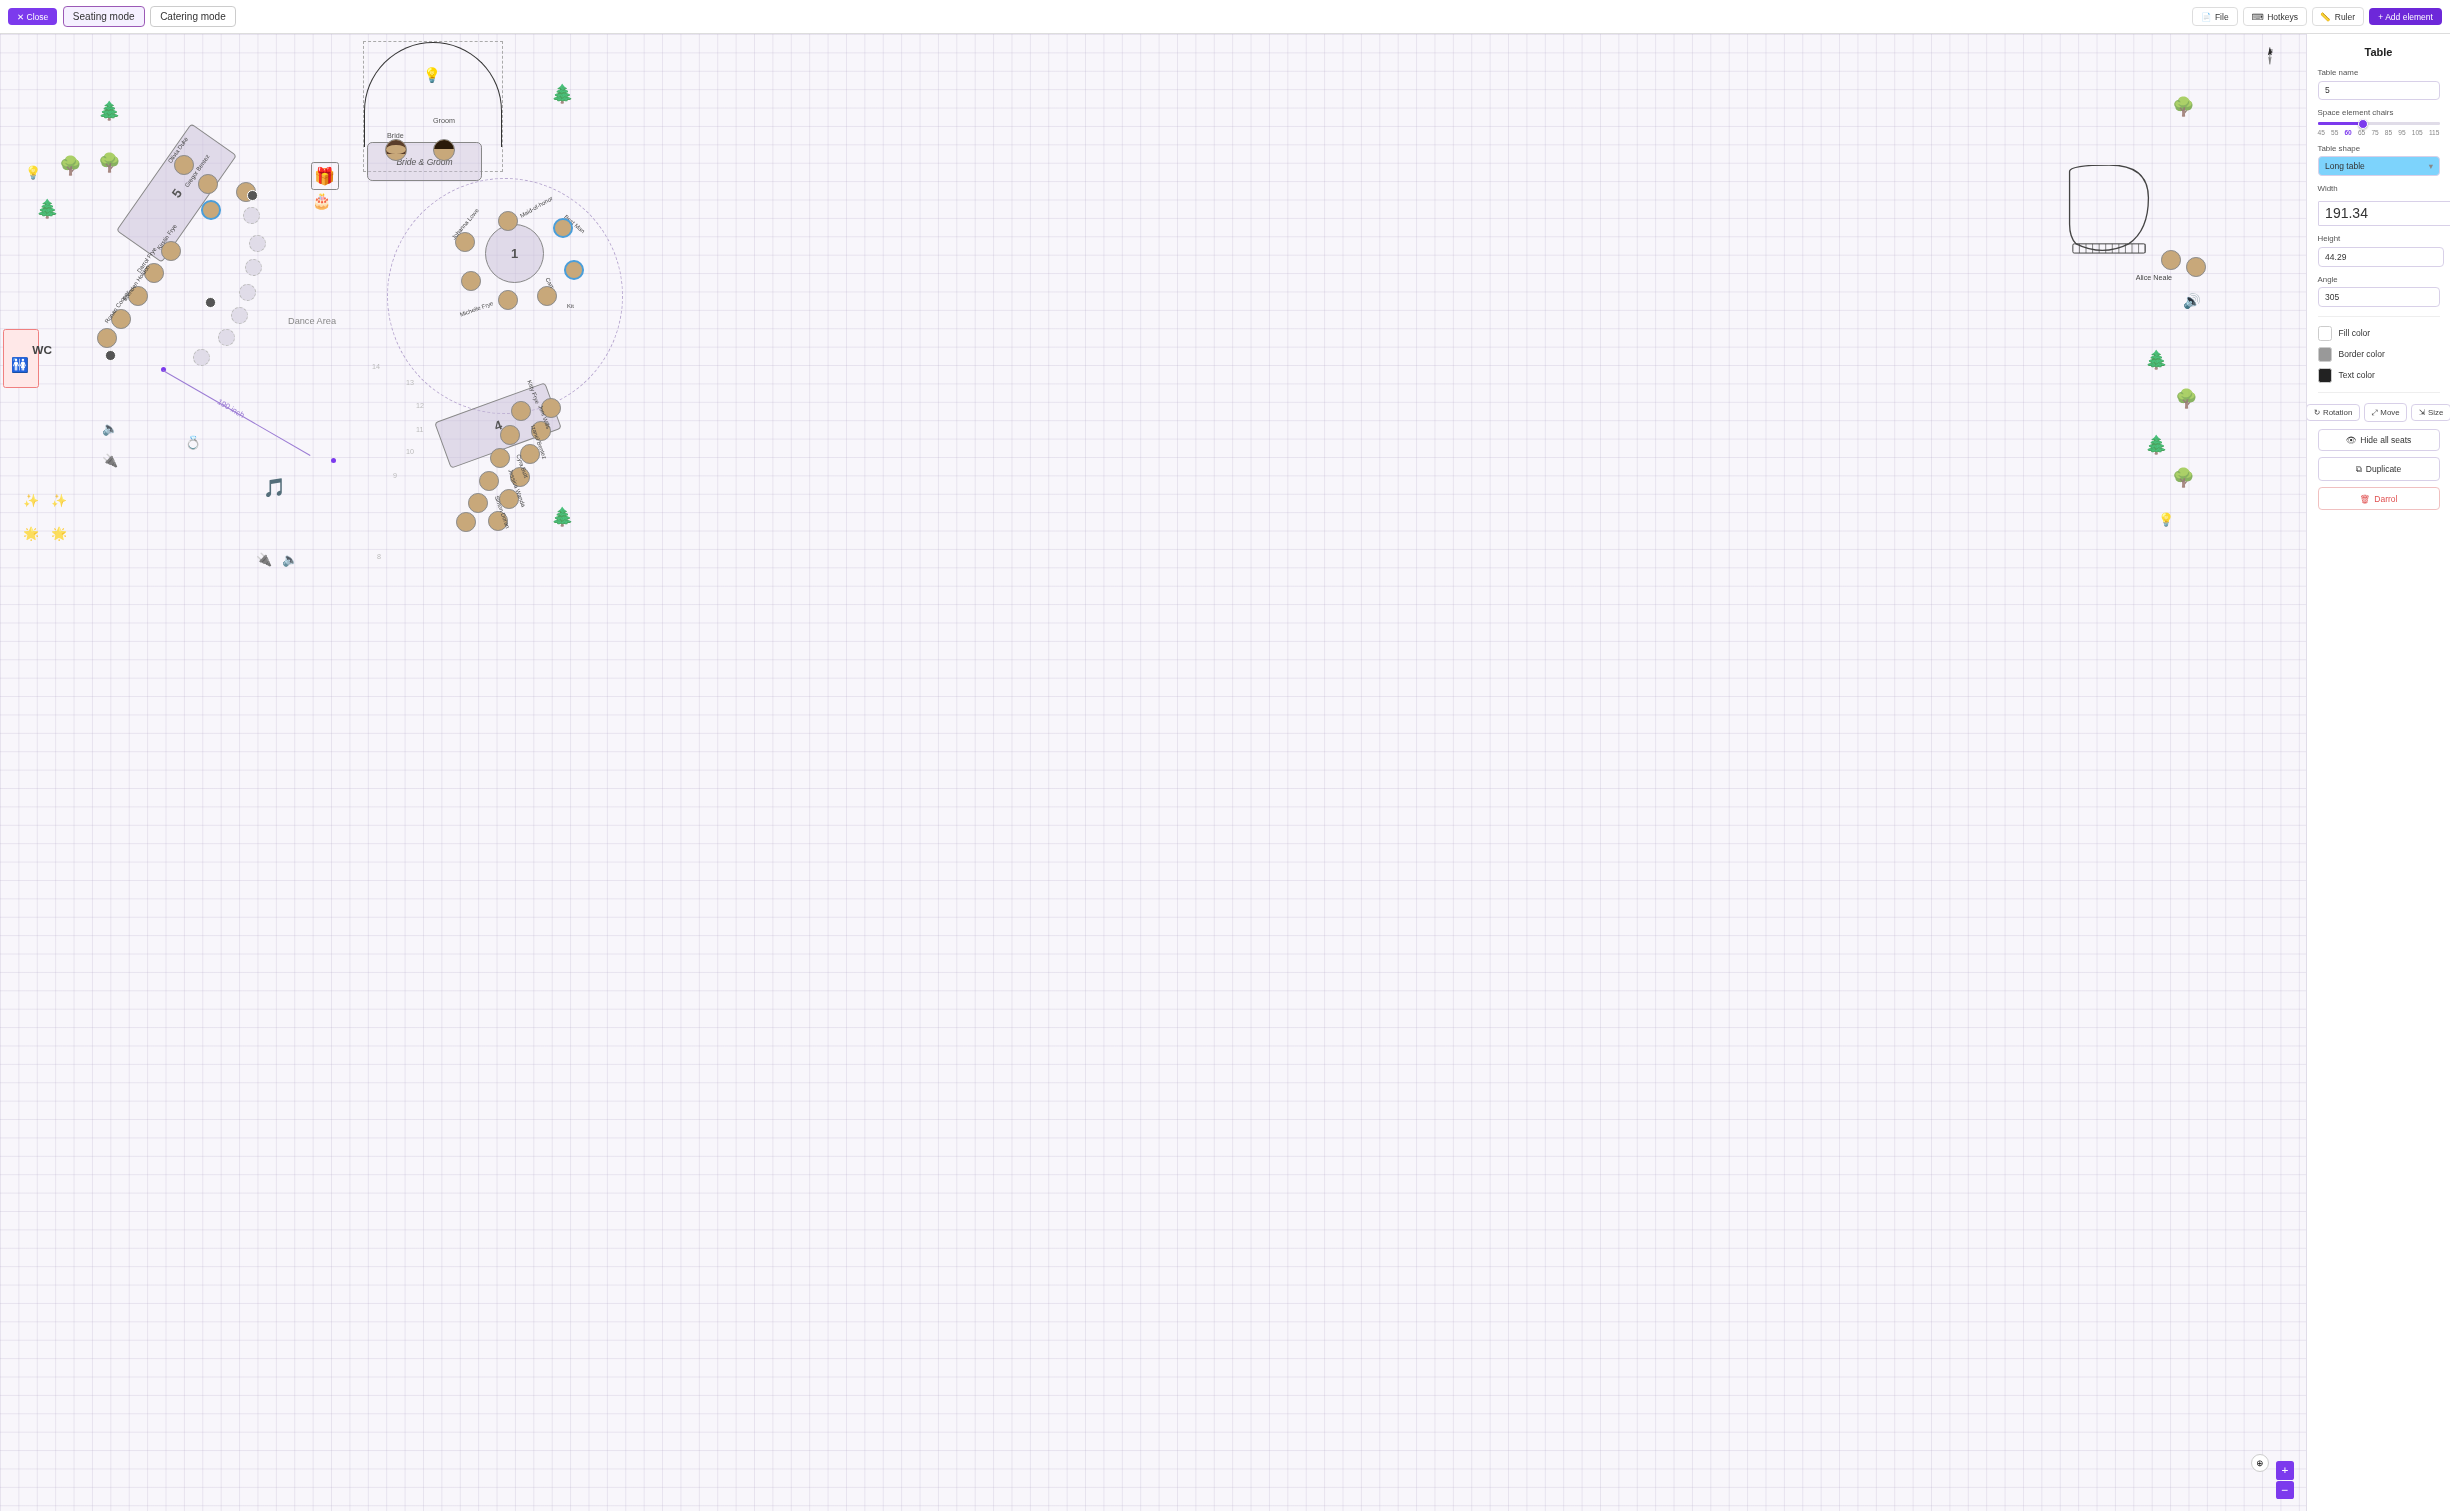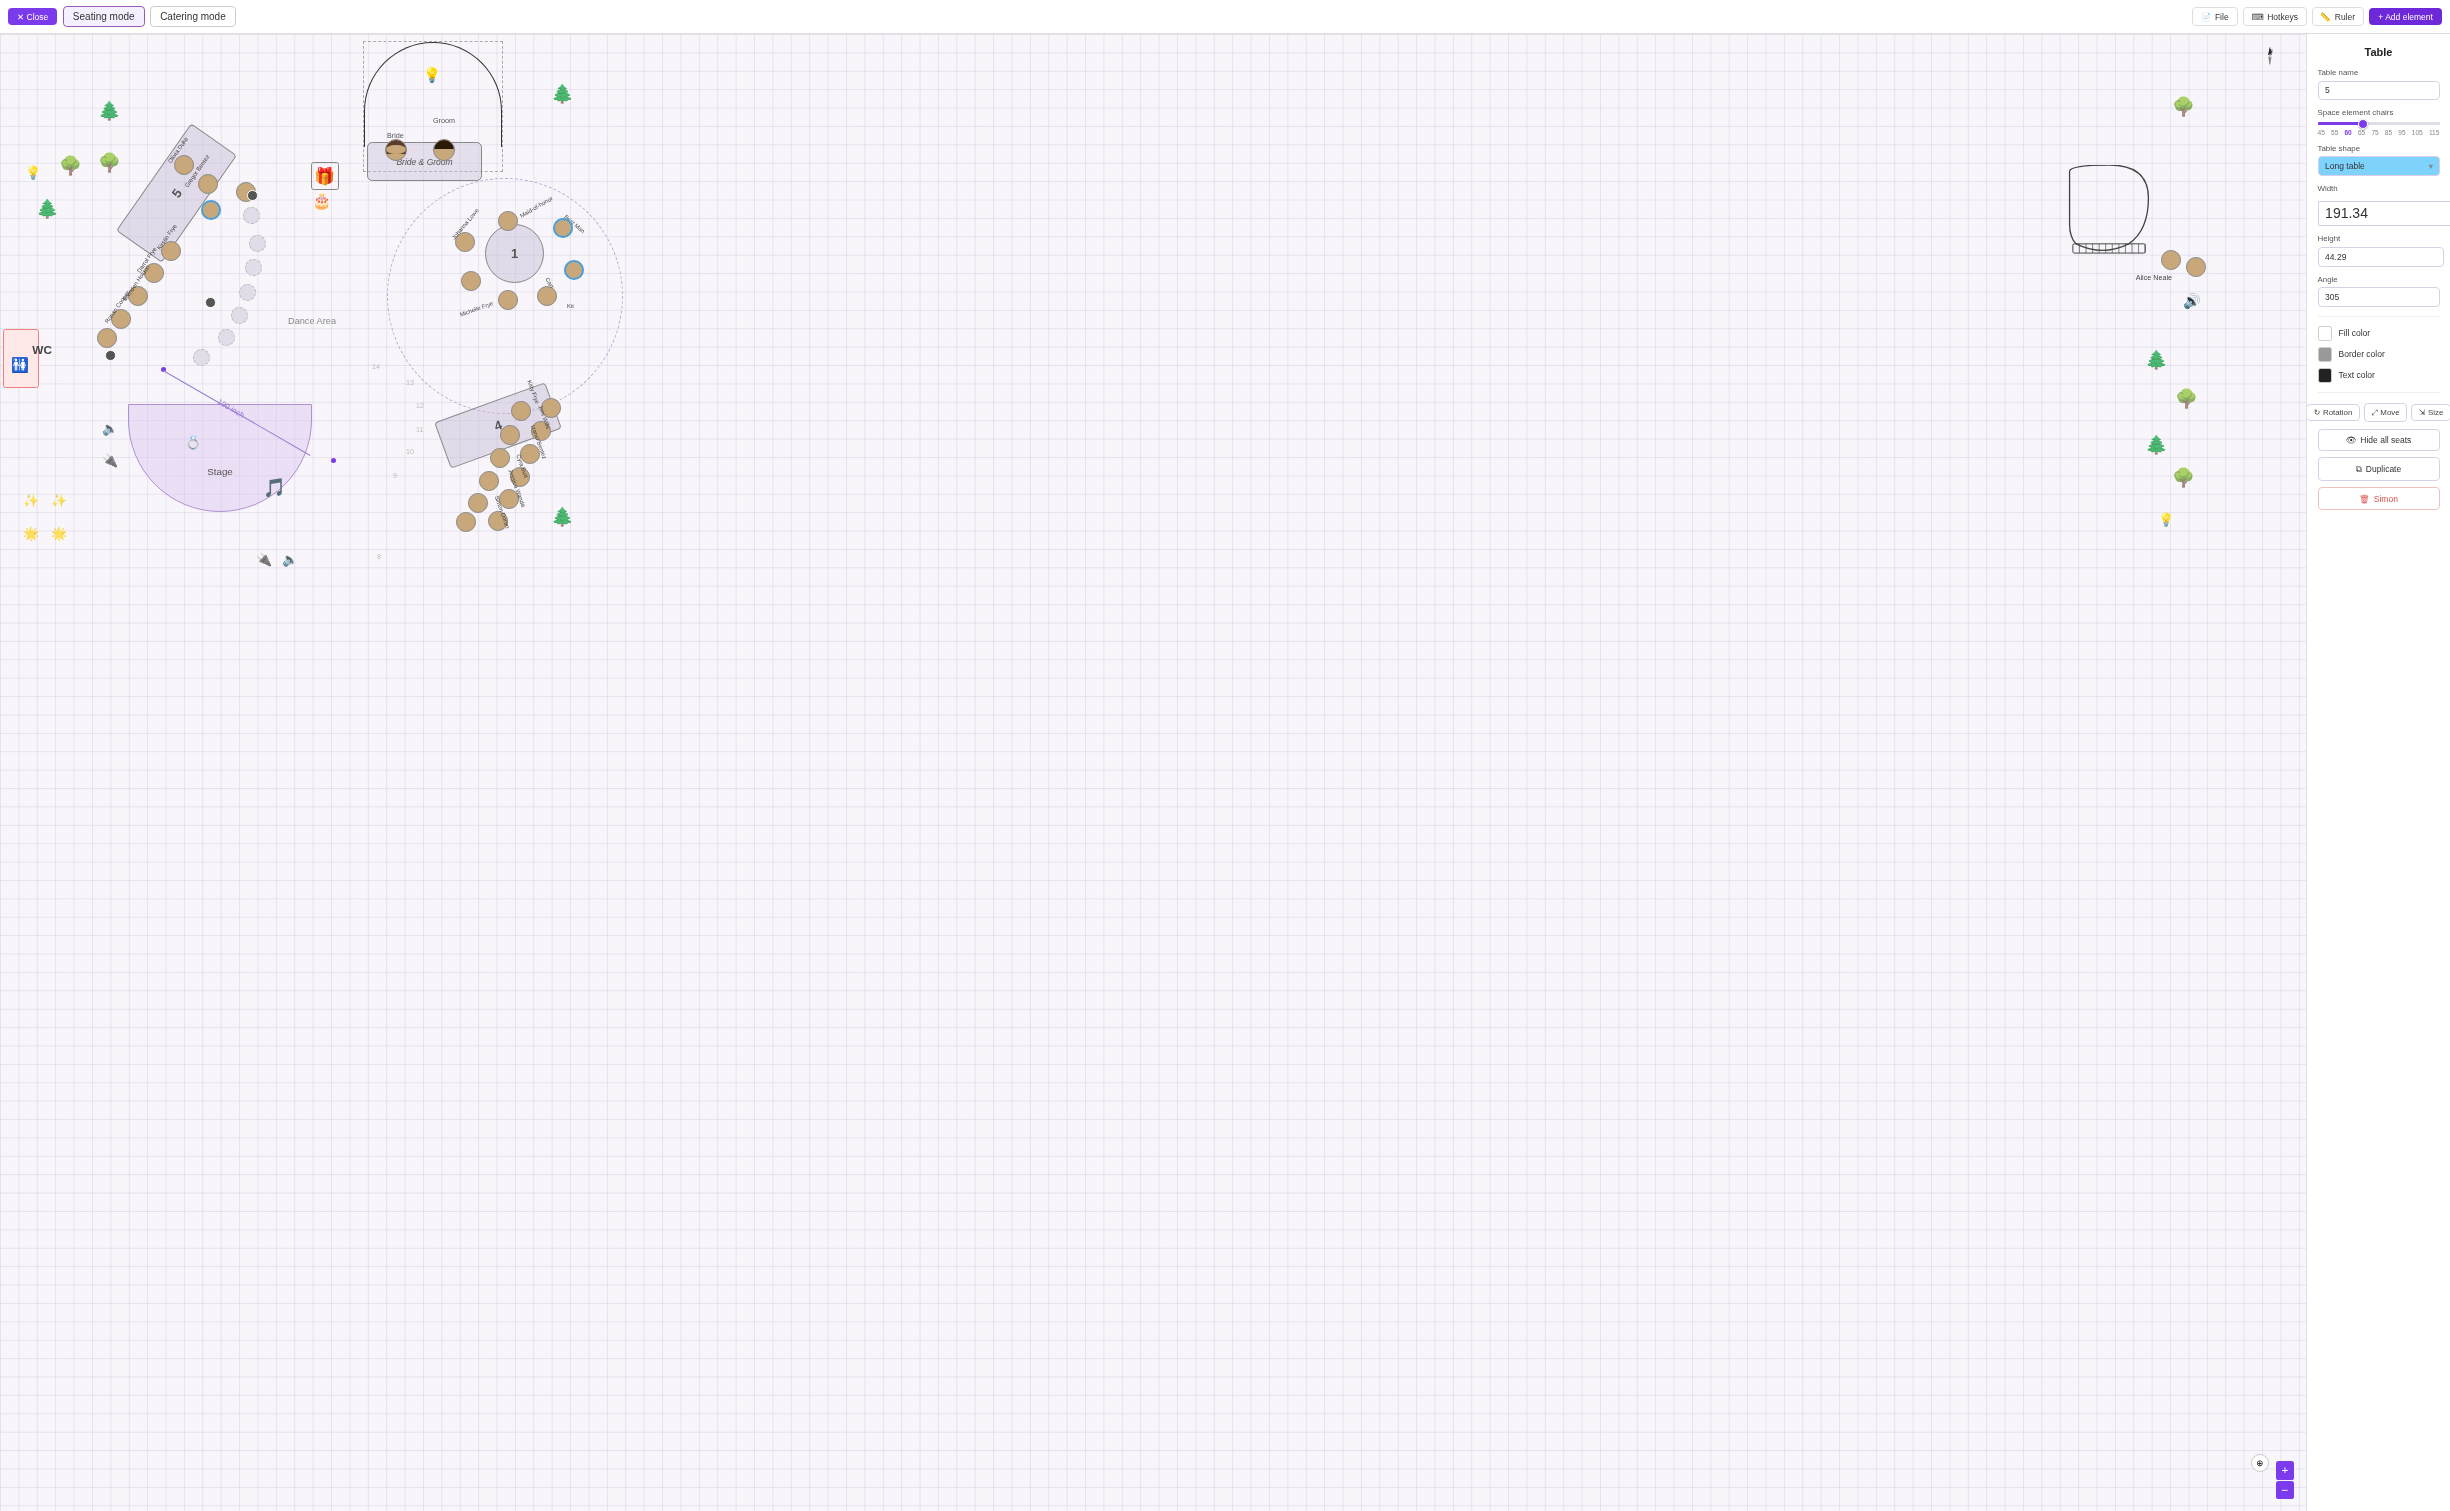--- a/index.html
+++ b/index.html
@@ -412,23 +412,20 @@
     <div style="position:absolute;left:499px;top:455px;width:19.7px;height:19.7px;border-radius:50%;background:#c8a87a;border:1.3px solid #888;"></div>
     <div style="position:absolute;left:488px;top:477px;width:19.7px;height:19.7px;border-radius:50%;background:#c8a87a;border:1.3px solid #888;"></div>
 
     <div style="position:absolute;left:521px;top:355px;font-size:5.9px;color:#444;transform:rotate(70deg);white-space:nowrap;">Kitty Frye</div>
     <div style="position:absolute;left:532px;top:380px;font-size:5.9px;color:#444;transform:rotate(70deg);white-space:nowrap;">Joni Wills</div>
     <div style="position:absolute;left:521px;top:405px;font-size:5.9px;color:#444;transform:rotate(70deg);white-space:nowrap;">Izanel Bentez</div>
     <div style="position:absolute;left:510px;top:429px;font-size:5.9px;color:#444;transform:rotate(70deg);white-space:nowrap;">Cyra Butt</div>
     <div style="position:absolute;left:497px;top:451px;font-size:5.9px;color:#444;transform:rotate(70deg);white-space:nowrap;">Jessica Wanda</div>
     <div style="position:absolute;left:485px;top:475px;font-size:5.9px;color:#444;transform:rotate(70deg);white-space:nowrap;">Simon Doran</div>
 
-    <div class="stage">
-      <span>Stage</span>
-    </div>
 
     <div style="position:absolute;left:185px;top:401px;font-size:13px;color:#888;">💍</div>
     <div style="position:absolute;left:263px;top:443px;font-size:18.4px;color:#888;">🎵</div>
 
     <div class="measure-dot1"></div>
     <div class="measure-dot2"></div>
     <div class="measure-line"></div>
     <div class="measure-text">190 inch</div>
 
     <div class="piano-shape">
@@ -587,18 +584,18 @@
       <span>Hide all seats</span>
     </button>
 
     <button class="panel-btn">
       <span>⧉</span>
       <span>Duplicate</span>
     </button>
 
     <button class="panel-btn delete">
       <span>🗑</span>
-      <span>Simon</span>
+      <span>Darrol</span>
     </button>
   </div>
 
 </div>
 
 
 </body></html>

